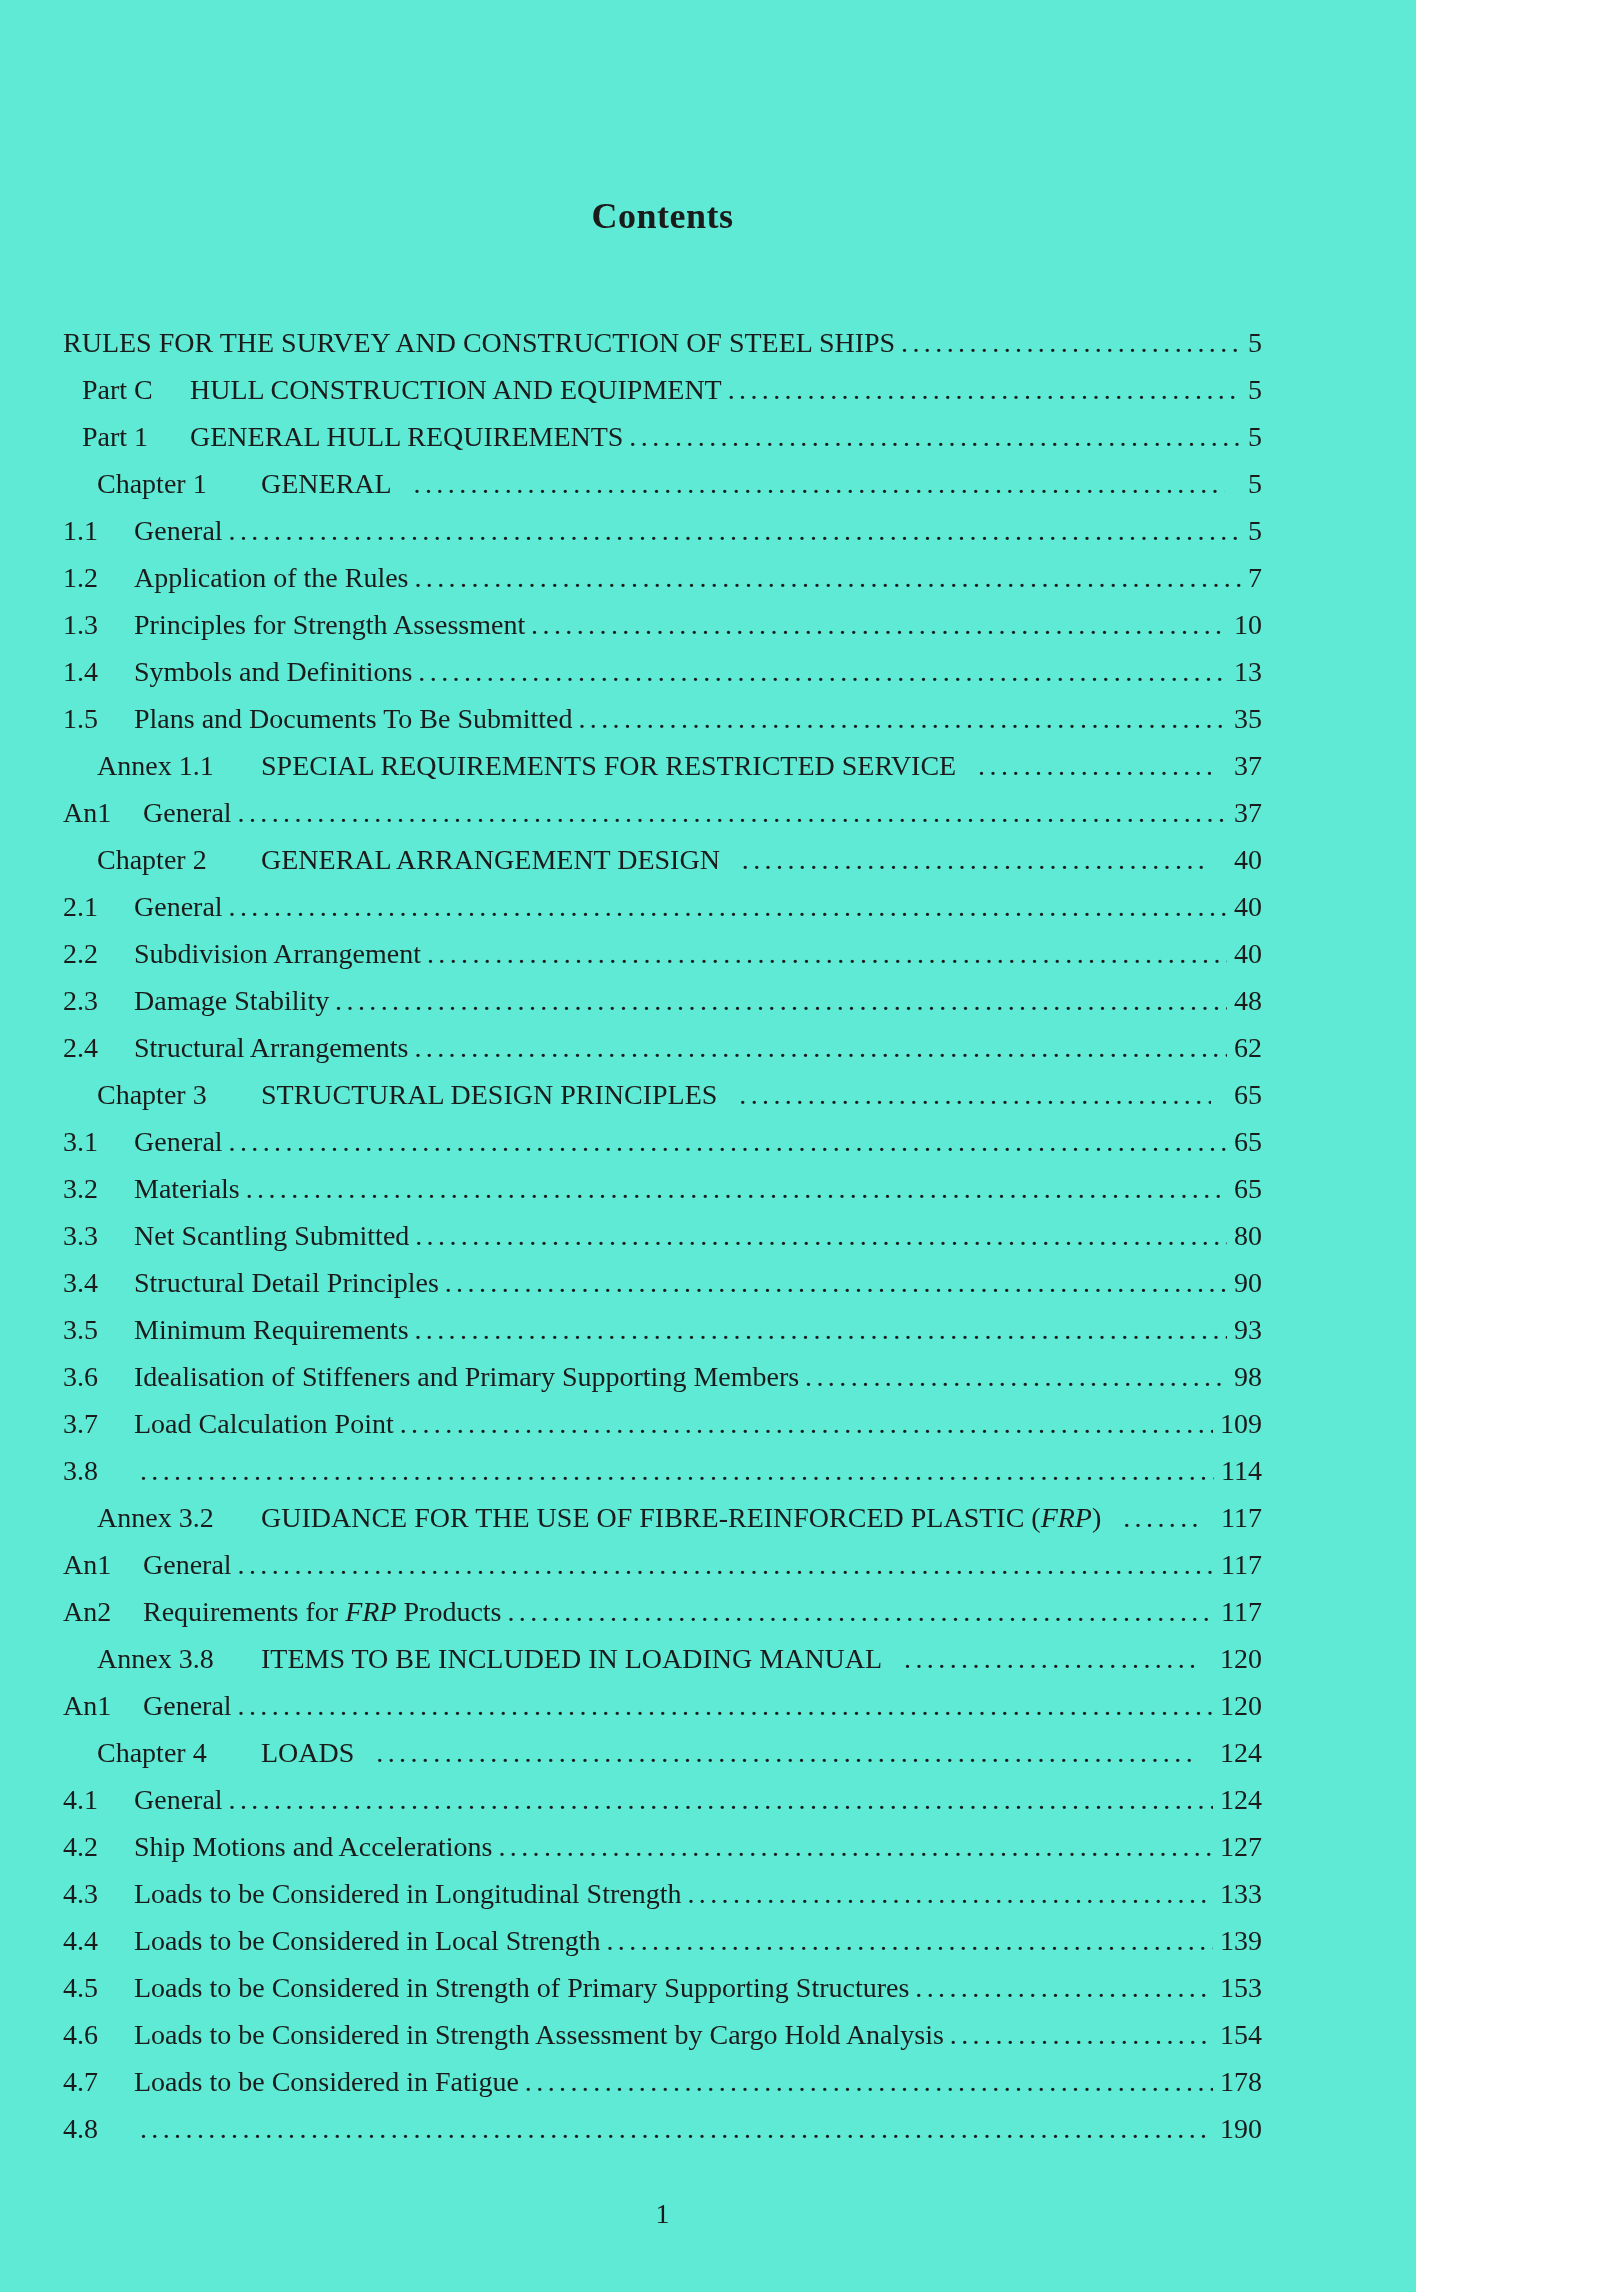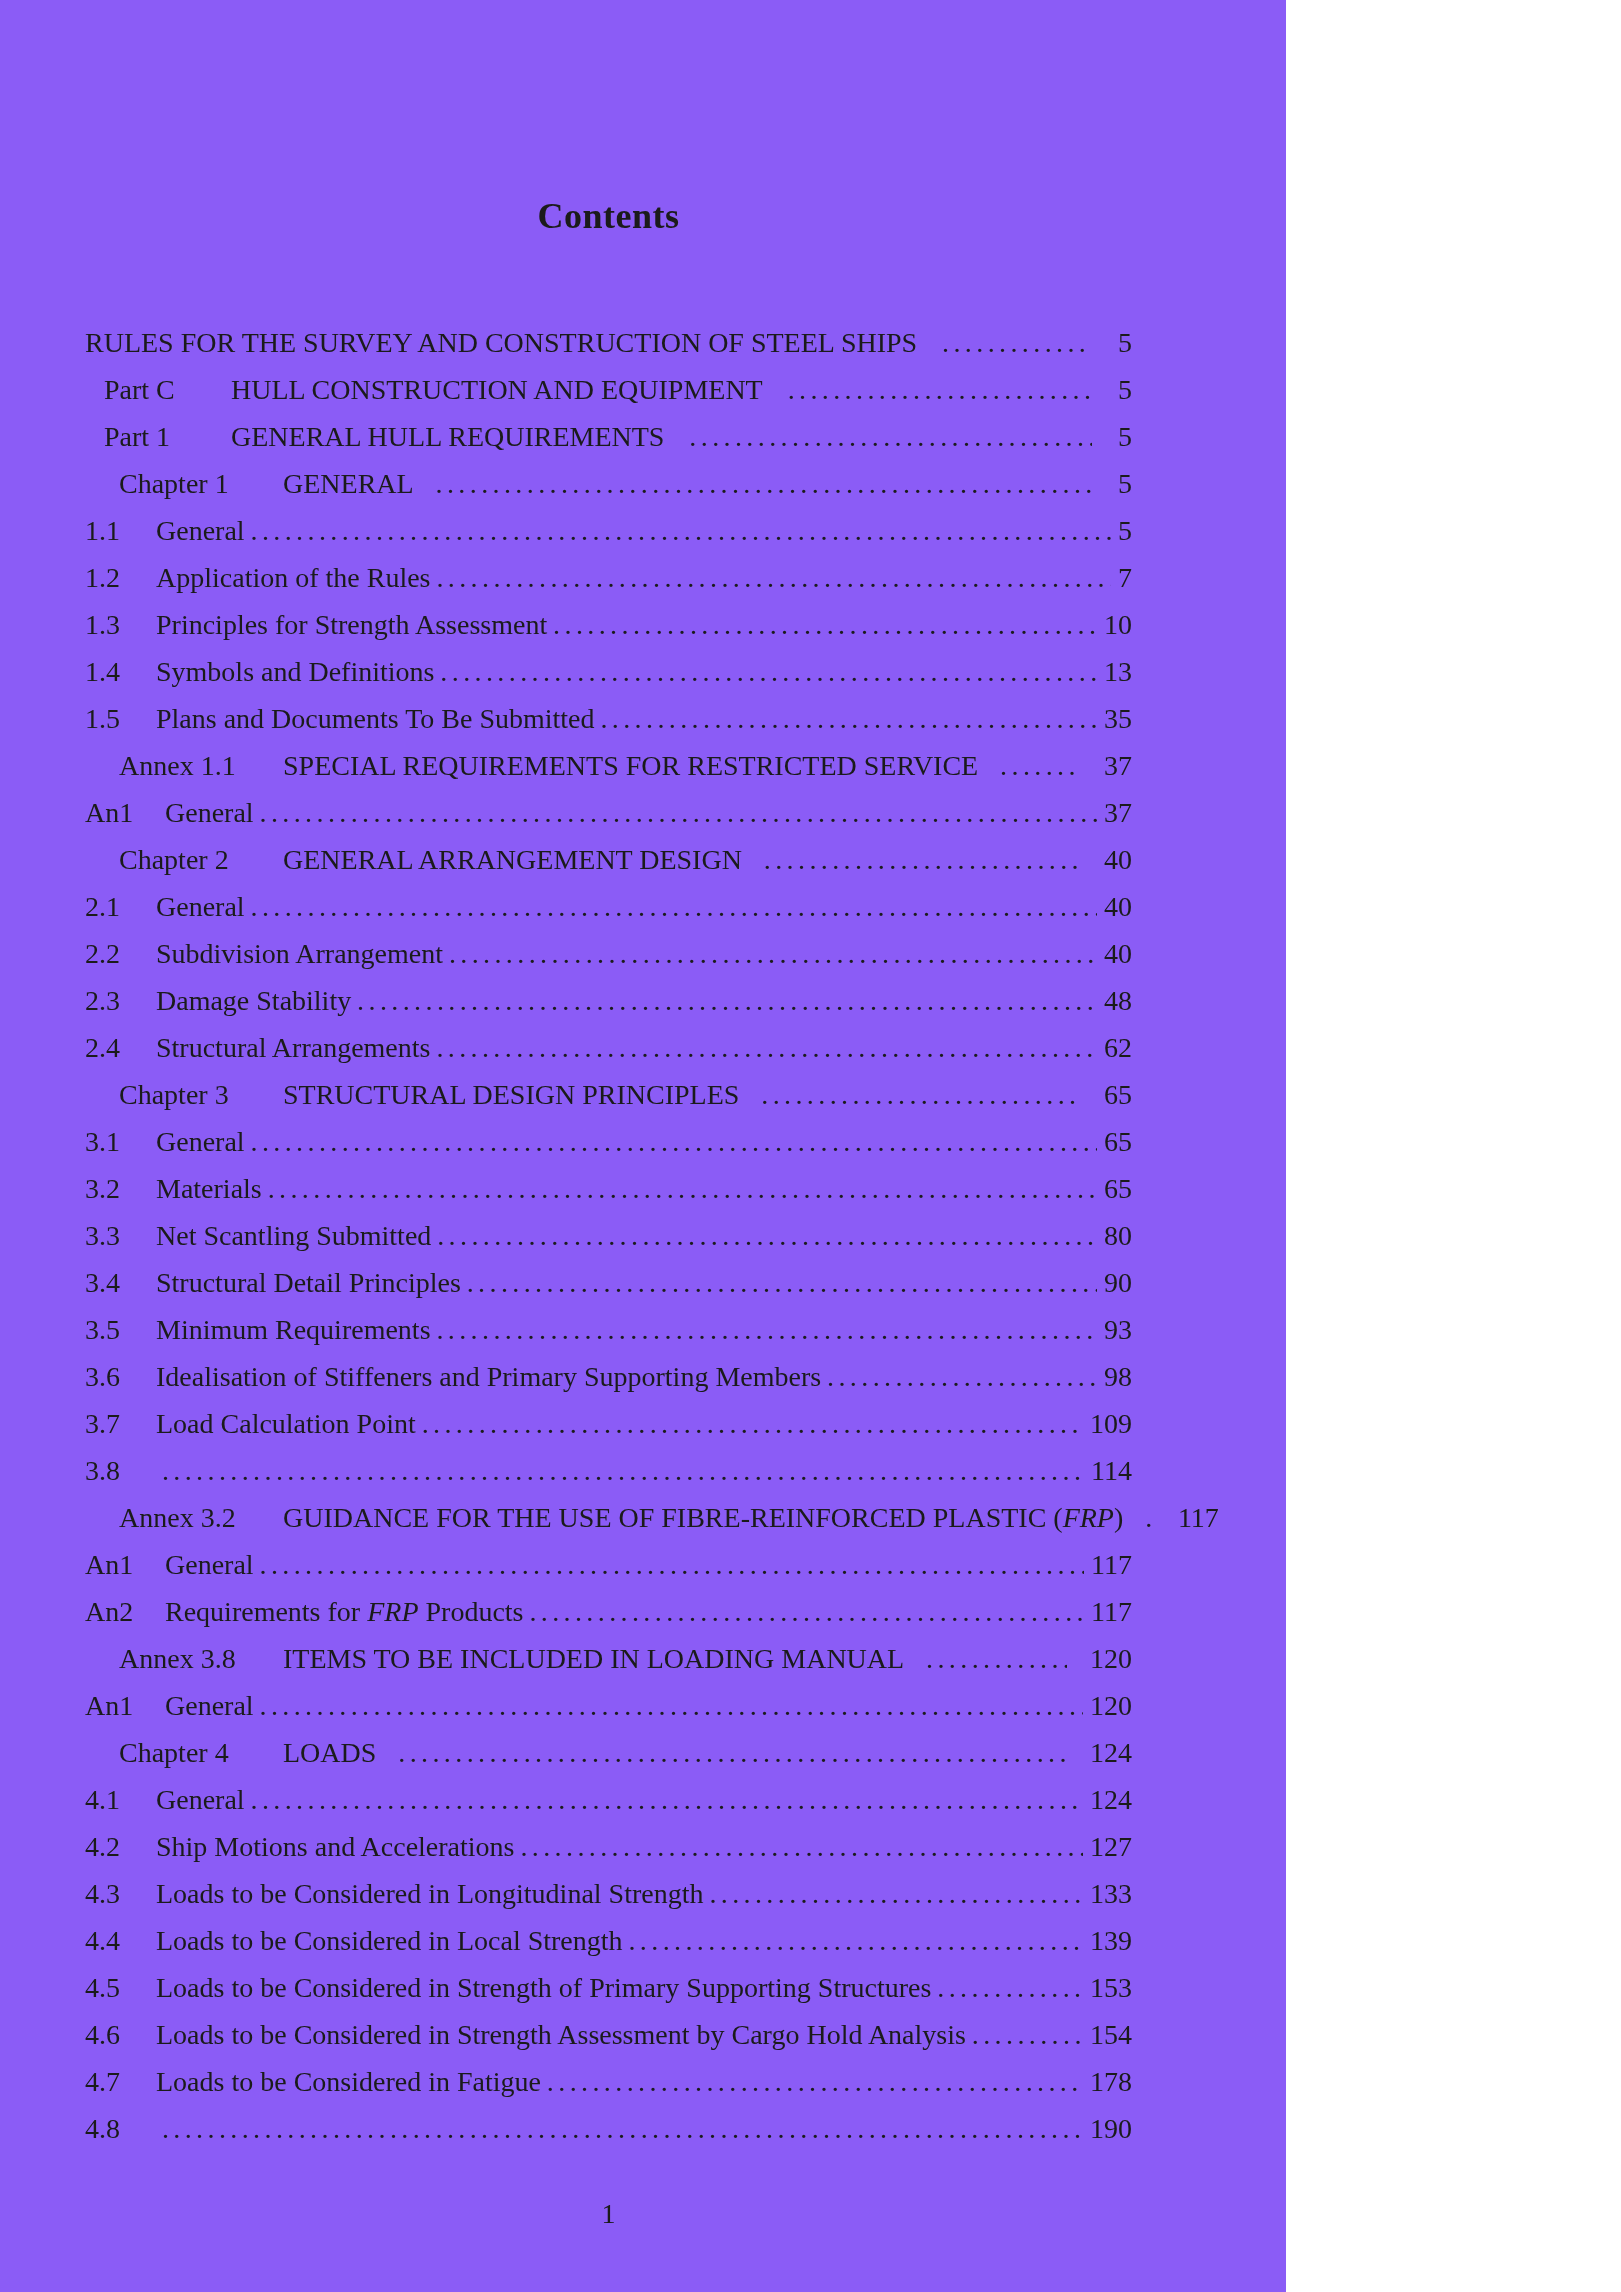--- a/index.html
+++ b/index.html
@@ -2,25 +2,25 @@
 <html><head>
 <meta charset="utf-8">
 <style>
   html, body {
     margin: 0;
     padding: 0;
     background: #ffffff;
   }
   .page {
     position: relative;
-    width: 1286px;
+    width: 1416px;
     height: 2293px;
     box-sizing: border-box;
-    padding: 0 154px 0 85px;
-    background: #8b5cf6;
+    padding: 0 154px 0 63px;
+    background: #5eead4;
     color: #1b1b1b;
     font-family: "Liberation Serif", "DejaVu Serif", serif;
     overflow: hidden;
   }
   .doc-title {
     margin: 0;
     padding-top: 194px;
     text-align: center;
     font-size: 36px;
     line-height: 45px;
@@ -31,21 +31,21 @@
     margin-top: 80px;
   }
   .row {
     display: flex;
     align-items: baseline;
     height: 47px;
     line-height: 47px;
     font-size: 28px;
     white-space: nowrap;
   }
-  .lv0 { margin-left: 0; gap: 19px; }
+  .lv0 { margin-left: 0; }
   .lv1 { margin-left: 34px; gap: 16px; }
   .lv2 { }
   .num { flex: 0 0 auto; }
   .num-part { width: 108px; margin-left: 19px; }
   .num-ch   { width: 148px; }
   .num-sec  { width: 71px;  }
   .num-an   { width: 80px;  }
   .ttl { flex: 0 0 auto; }
   .it { font-style: italic; }
   .leader {

